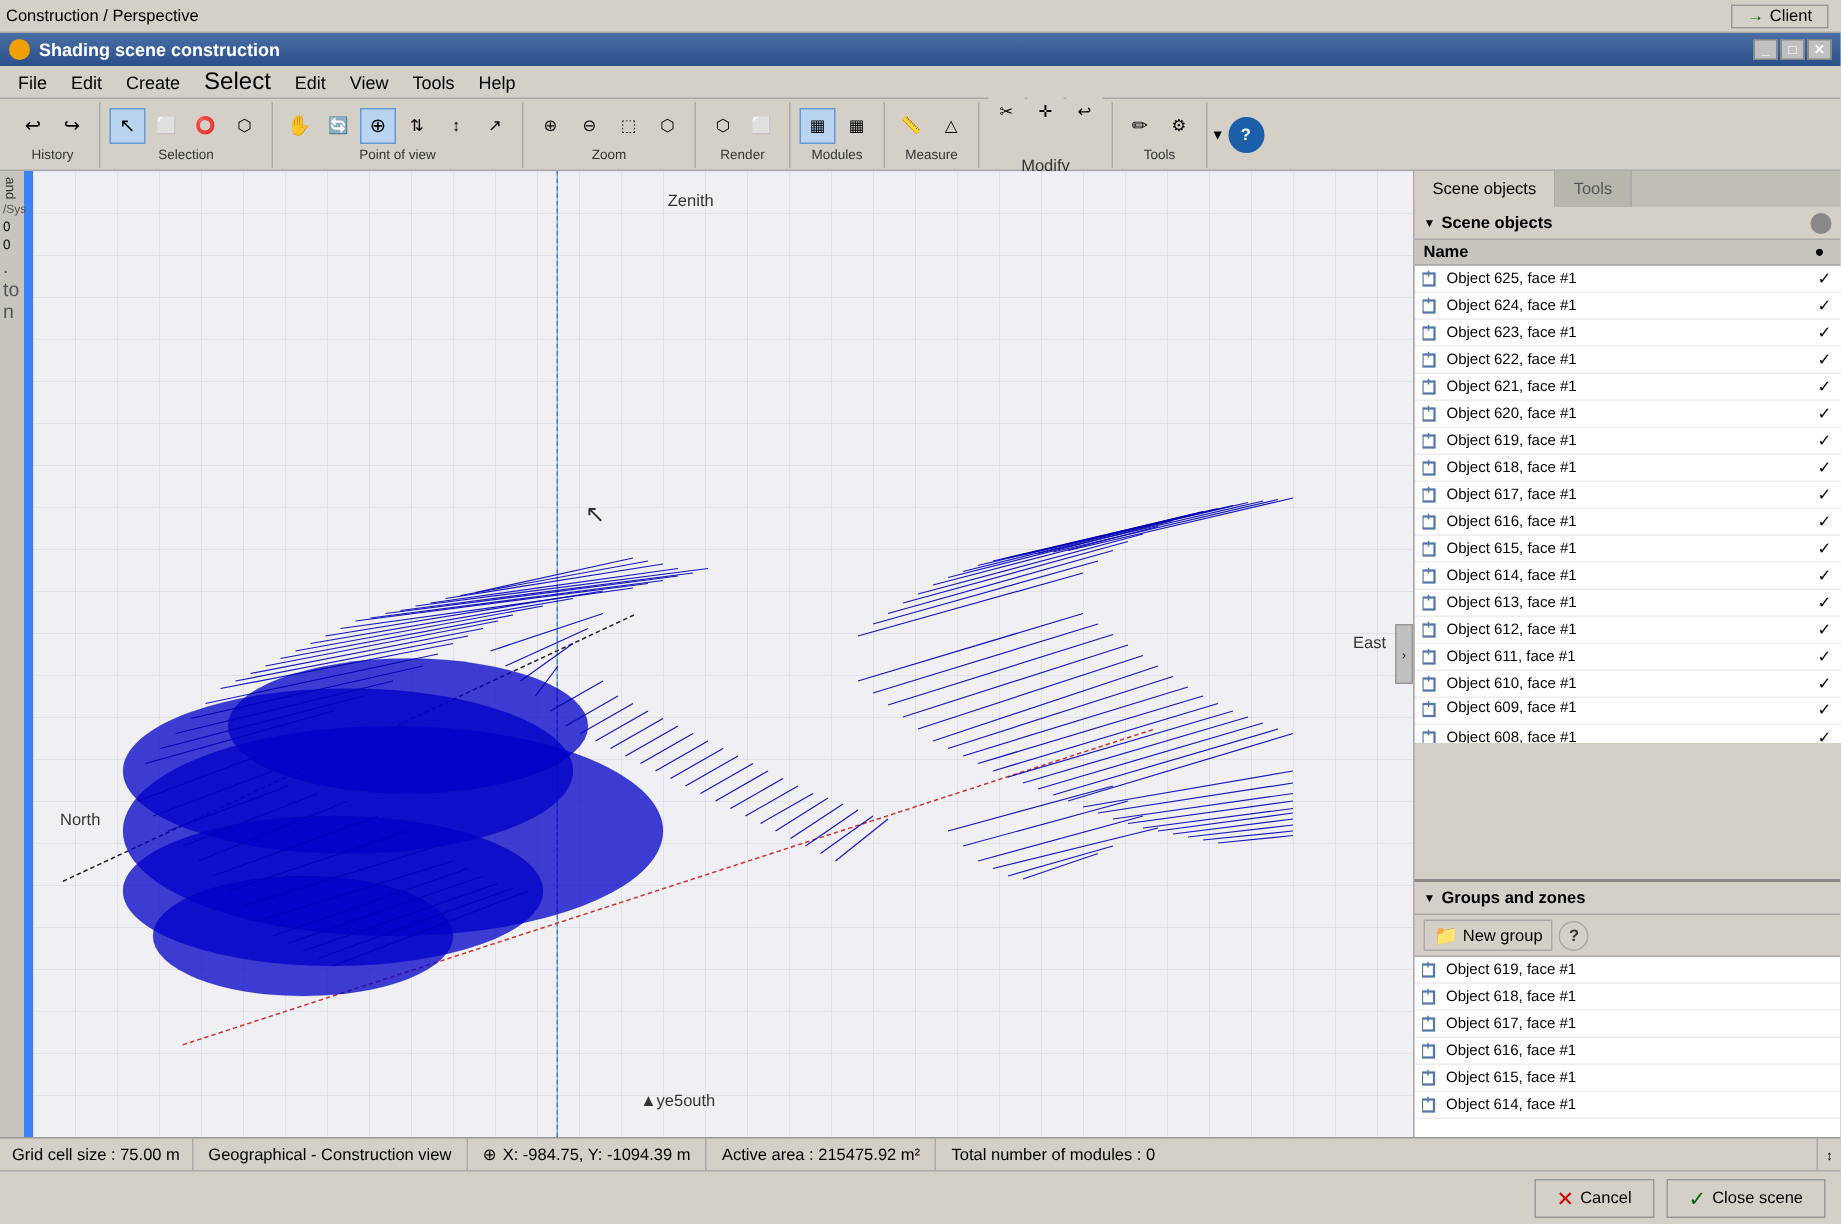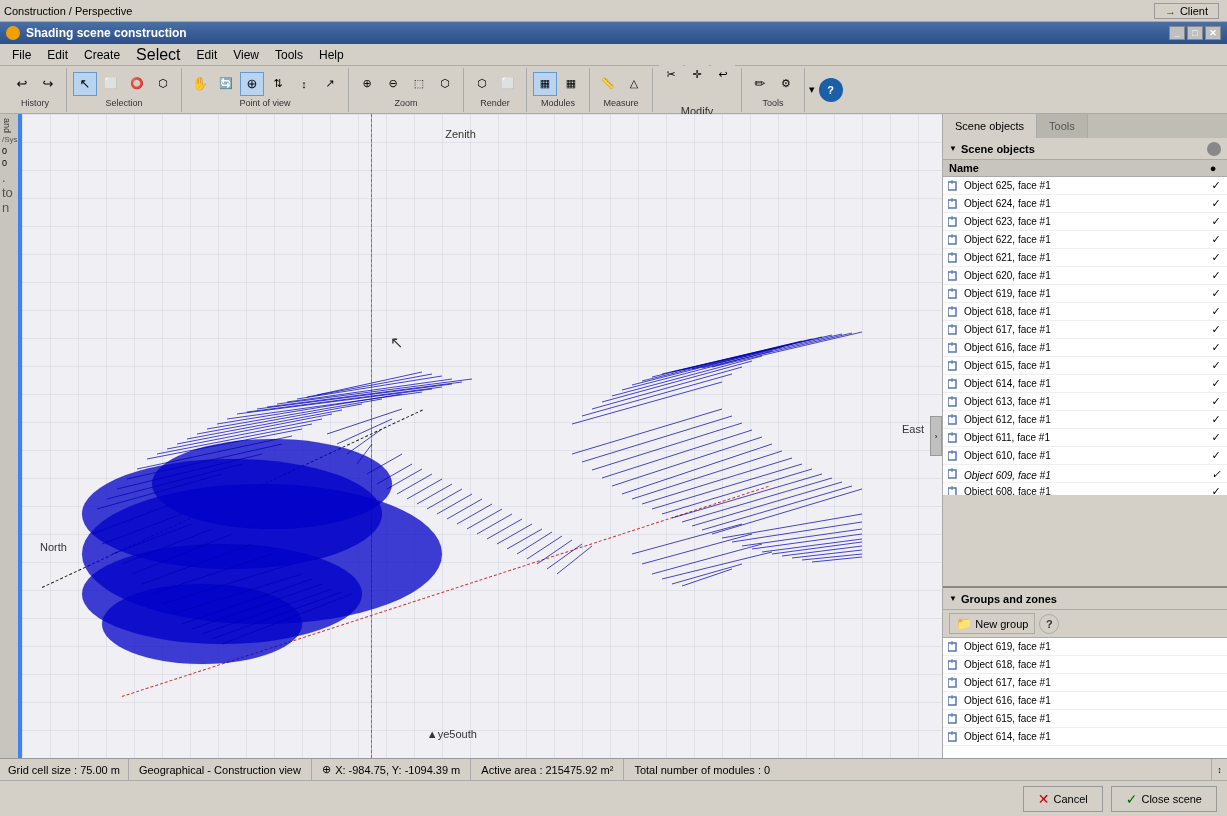--- a/index.html
+++ b/index.html
@@ -128,21 +128,21 @@
       <div style="font-size:9px;color:#333;margin-top:2px;">Tools</div>
     </div>
 
     <div style="margin-left:4px;">▾</div>
 
     <div style="margin-left:4px;width:24px;height:24px;border-radius:50%;background:#1a5fa8;display:flex;align-items:center;justify-content:center;color:white;font-weight:bold;cursor:pointer;">?</div>
   </div>
 
   <div style="display:flex;flex:1;overflow:hidden;">
 
-    <div style="width:22px;background:#c8c5be;border-right:4px solid #3b82f6;padding:4px 2px;font-size:10px;display:flex;flex-direction:column;gap:2px;">
+    <div style="width:22px;background:#c8c5be;border-right:6px solid #3b82f6;padding:4px 2px;font-size:10px;display:flex;flex-direction:column;gap:2px;">
       <div style="writing-mode:vertical-lr;font-size:9px;color:#333;">and</div>
       <div style="font-size:8px;color:#555;">/Sys</div>
       <div style="font-size:9px;">0</div>
       <div style="font-size:9px;">0</div>
       <div style="font-size:13px;color:#555;">. to n</div>
     </div>
 
     <div style="flex:1;position:relative;background:#f0f0f4;overflow:hidden;background-image:linear-gradient(rgba(180,180,200,0.25) 1px,transparent 1px),linear-gradient(90deg,rgba(180,180,200,0.25) 1px,transparent 1px);background-size:28px 28px;">
 
       <div style="position:absolute;top:14px;left:46%;font-size:11px;color:#333;">Zenith</div>
@@ -462,21 +462,21 @@
             <div style="display: flex; align-items: center; padding: 1px 4px; height: 18px; border-bottom: 1px solid rgb(238, 238, 238); font-size: 10px;">
         <span style="width:14px;height:14px;margin-right:3px;display:flex;align-items:center;justify-content:center;flex-shrink:0;">
           <svg width="12" height="12" viewBox="0 0 12 12">
                   <rect x="0" y="2" width="8" height="8" fill="none" stroke="#5577aa" stroke-width="1.5"></rect>
                   <line x1="4" y1="0" x2="4" y2="4" stroke="#5577aa" stroke-width="1"></line>
                 </svg>
         </span>
         <span style="flex:1;font-size:10px;">Object 610, face #1</span>
         <span style="width:14px;text-align:center;font-size:11px;">✓</span>
       </div>
-            <div style="display: flex; align-items: flex-end; padding: 1px 4px; height: 18px; border-bottom: 1px solid rgb(238, 238, 238); font-size: 10px; font-style: italic;">
+            <div style="display: flex; align-items: flex-start; padding: 1px 4px; height: 18px; border-bottom: 1px solid rgb(238, 238, 238); font-size: 10px;">
         <span style="width:14px;height:14px;margin-right:3px;display:flex;align-items:center;justify-content:center;flex-shrink:0;">
           <svg width="12" height="12" viewBox="0 0 12 12">
                   <rect x="0" y="2" width="8" height="8" fill="none" stroke="#5577aa" stroke-width="1.5"></rect>
                   <line x1="4" y1="0" x2="4" y2="4" stroke="#5577aa" stroke-width="1"></line>
                 </svg>
         </span>
         <span style="flex:1;font-size:10px;">Object 609, face #1</span>
         <span style="width:14px;text-align:center;font-size:11px;">✓</span>
       </div>
             <div style="display: flex; align-items: center; padding: 1px 4px; height: 18px; border-bottom: 1px solid rgb(238, 238, 238); font-size: 10px;">

